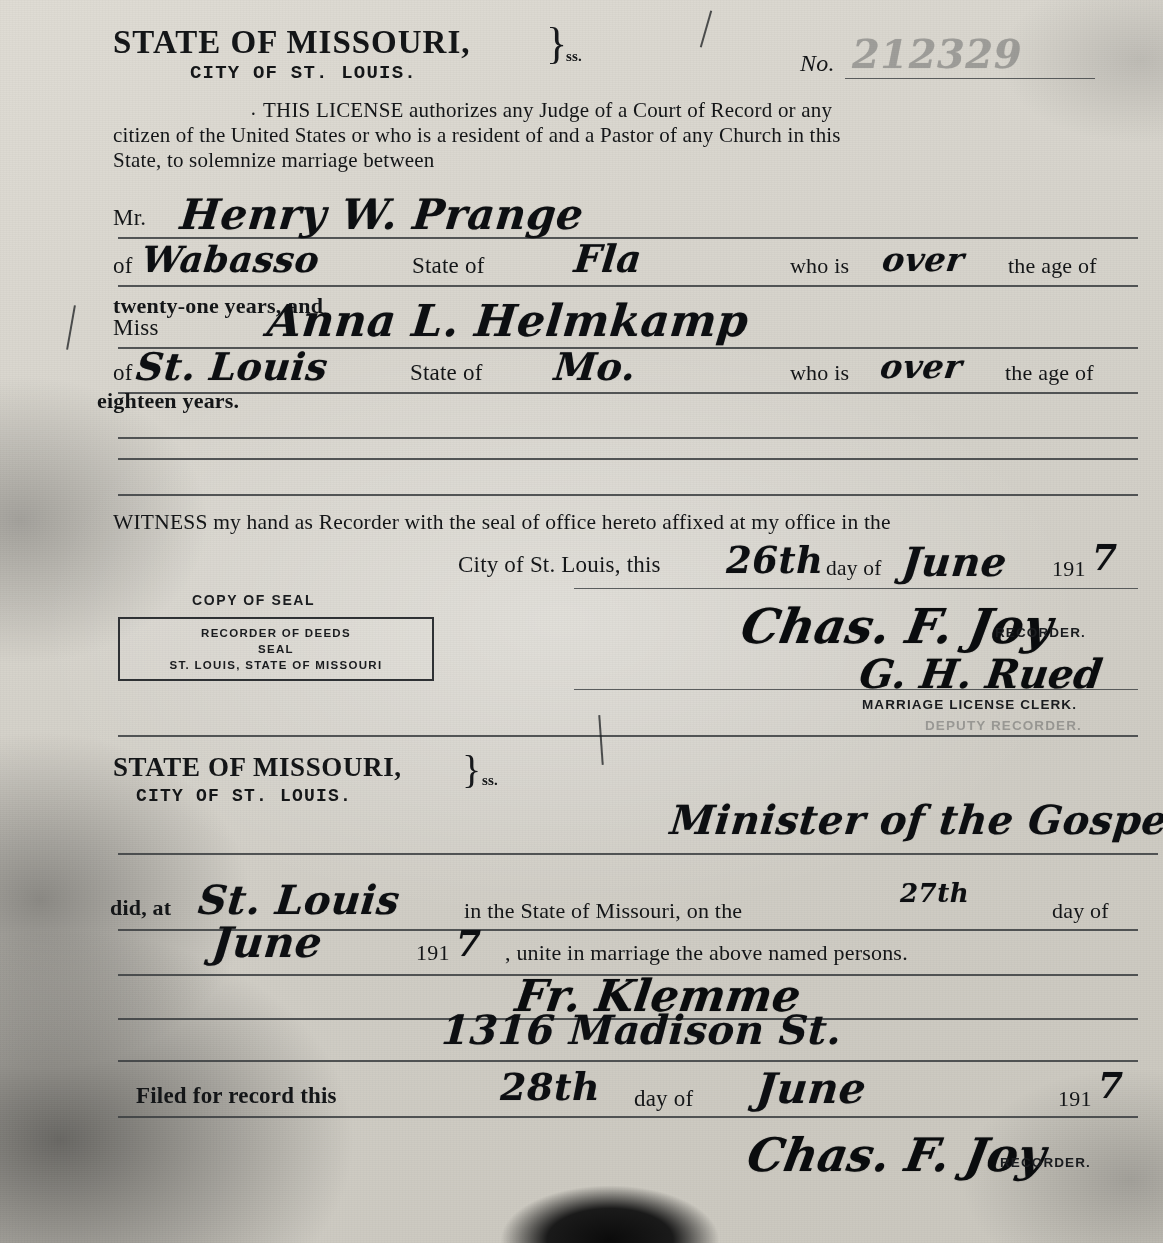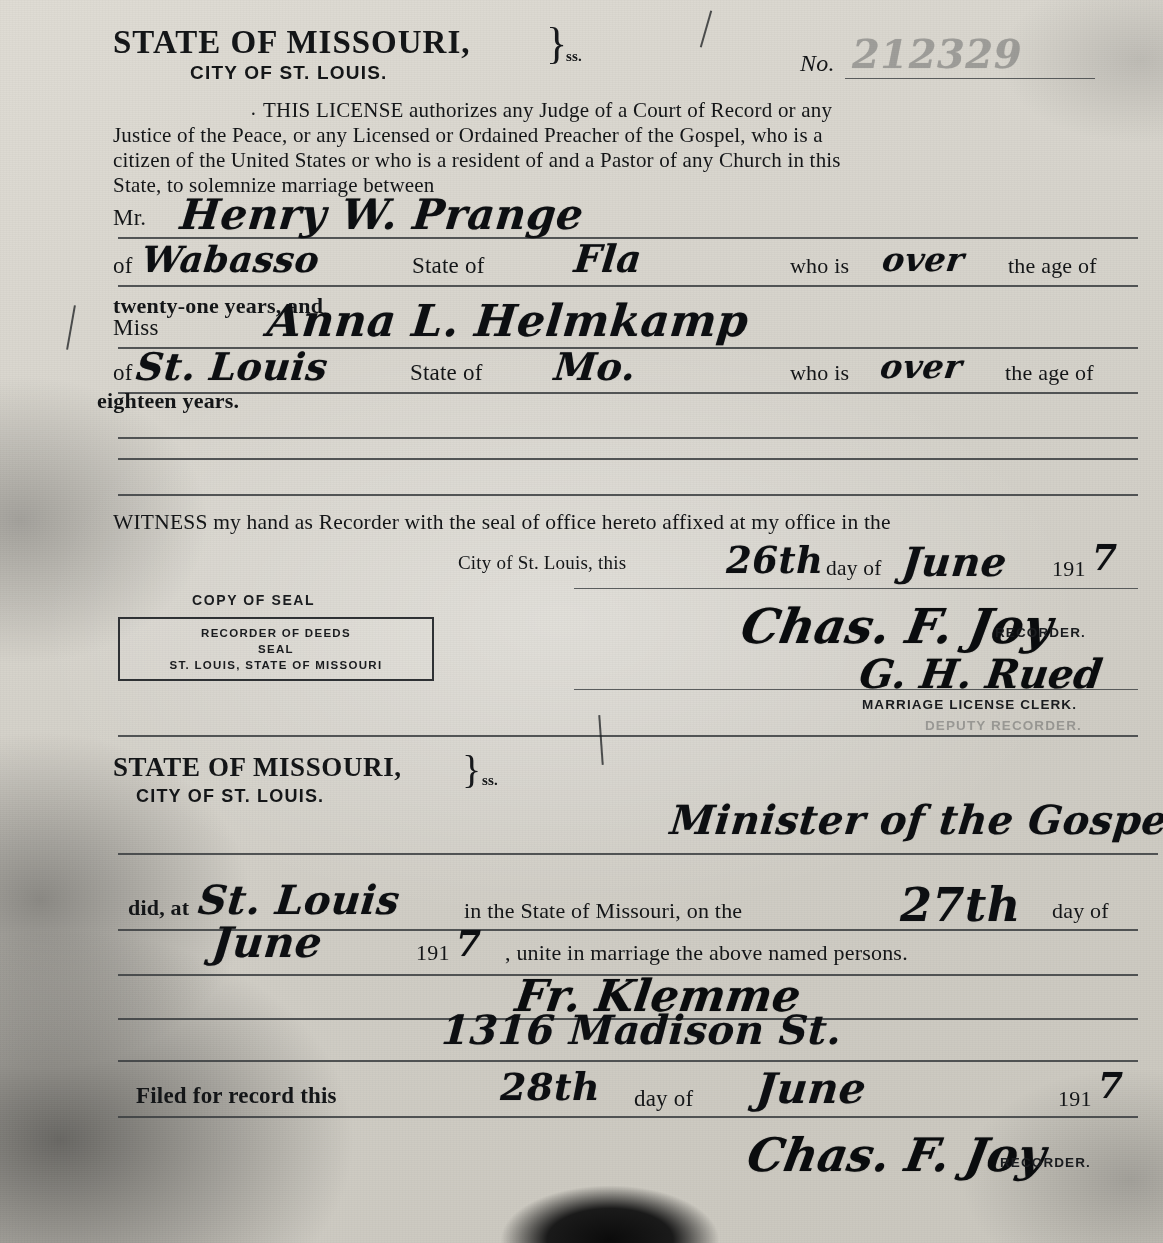--- a/index.html
+++ b/index.html
@@ -76,21 +76,21 @@
     transform-origin: left bottom;
     white-space: nowrap;
     text-shadow: 0 0 1px rgba(0,0,0,0.35);
   }
   .big-title {
     font-weight: 700;
     font-size: 33px;
     letter-spacing: 1px;
   }
   .small-caps-title {
-    font-family: Liberation Sans, sans-serif;
+    font-family: Liberation Mono, monospace;
     font-weight: 700;
     font-size: 19px;
     letter-spacing: 1.2px;
   }
   .body-text {
     font-size: 21px;
     line-height: 25px;
   }
   .seal-box {
     position: absolute;
@@ -161,21 +161,20 @@
     <div class="brace" style="left:546px; top:22px;">}</div>
     <div class="abs print" style="left:566px; top:48px; font-size:15px; font-weight:700;">ss.</div>
 
     <div class="abs print" style="left:800px; top:50px; font-size:24px; font-style:italic;text-align:center;">No.</div>
     <div class="rule thin" style="left:845px; top:78px; width:250px;"></div>
     <div class="abs hand faded" style="left:852px; top:30px; font-size:40px;">212329</div>
     <div class="tick" style="left:705px; top:10px; height:38px; transform:rotate(16deg);"></div>
 
     <div class="abs print body-text" style="left:113px; top:98px; width:1040px;">
       <div style="text-indent:150px;">THIS LICENSE authorizes any Judge of a Court of Record or any</div>
-      <div>Justice of the Peace, or any Licensed or Ordained Preacher of the Gospel, who is a</div>
       <div>citizen of the United States or who is a resident of and a Pastor of any Church in this</div>
       <div>State, to solemnize marriage between</div>
     </div>
     <div class="abs print" style="left:250px; top:103px; font-size:20px;">·</div>
 
     <div class="rule" style="left:118px; top:237px; width:1020px;"></div>
     <div class="abs print" style="left:113px; top:205px; font-size:23px;">Mr.</div>
     <div class="abs hand" style="left:178px; top:190px; font-size:42px; transform:skewX(-6deg);">Henry W. Prange</div>
 
     <div class="rule" style="left:118px; top:285px; width:1020px;"></div>
@@ -201,21 +200,21 @@
     <div class="abs print" style="left:790px; top:360px; font-size:22px;">who is</div>
     <div class="abs hand" style="left:878px; top:347px; font-size:33px; transform:skewX(-8deg);">over</div>
     <div class="abs print" style="left:1005px; top:360px; font-size:22px;">the age of</div>
     <div class="abs print" style="left:97px; top:388px; font-size:22px; font-weight:700;">eighteen years.</div>
 
     <div class="rule" style="left:118px; top:437px; width:1020px;"></div>
     <div class="rule" style="left:118px; top:458px; width:1020px;"></div>
     <div class="rule" style="left:118px; top:494px; width:1020px;"></div>
 
     <div class="abs print" style="left:113px; top:510px; font-size:21.5px; width:1040px;">WITNESS my hand as Recorder with the seal of office hereto affixed at my office in the</div>
-    <div class="abs print" style="left:458px; top:552px; font-size:19px;">City of St. Louis, this</div>
+    <div class="abs print" style="left:458px; top:552px; font-size:23px;">City of St. Louis, this</div>
     <div class="abs hand" style="left:726px; top:538px; font-size:37px;">26th</div>
     <div class="abs print" style="left:826px; top:556px; font-size:21.5px;">day of</div>
     <div class="abs hand" style="left:900px; top:538px; font-size:40px; transform:skewX(-6deg);">June</div>
     <div class="abs print" style="left:1052px; top:556px; font-size:22px;">191</div>
     <div class="abs hand" style="left:1092px; top:536px; font-size:36px;">7</div>
     <div class="rule thin" style="left:574px; top:588px; width:564px;"></div>
 
     <div class="abs sig" style="left:742px; top:598px; font-size:48px; transform:skewX(-10deg);">Chas. F. Joy</div>
     <div class="caption-small" style="left:995px; top:625px;">RECORDER.</div>
 
@@ -235,24 +234,24 @@
     <div class="tick" style="left:600px; top:715px; height:50px; transform:rotate(-4deg);"></div>
 
     <div class="abs print" style="left:113px; top:752px; font-size:27px; font-weight:700; letter-spacing:0.6px;">STATE OF MISSOURI,</div>
     <div class="abs print small-caps-title" style="left:136px; top:786px; font-size:18px;">CITY OF ST. LOUIS.</div>
     <div class="brace" style="left:462px; top:750px; font-size:40px;">}</div>
     <div class="abs print" style="left:482px; top:772px; font-size:15px; font-weight:700;">ss.</div>
 
     <div class="abs hand" style="left:668px; top:796px; font-size:40px; transform:skewX(-6deg);">Minister of the Gospel</div>
     <div class="rule" style="left:118px; top:853px; width:1040px;"></div>
 
-    <div class="abs print" style="left:128px; top:895px; font-size:22px; font-weight:700;">did, at</div>
+    <div class="abs print" style="left:110px; top:895px; font-size:22px; font-weight:700;">did, at</div>
     <div class="abs hand" style="left:196px; top:876px; font-size:40px; transform:skewX(-6deg);">St. Louis</div>
     <div class="abs print" style="left:464px; top:898px; font-size:22px;">in the State of Missouri, on the</div>
-    <div class="abs hand" style="left:900px; top:878px; font-size:46px;">27th</div>
+    <div class="abs hand" style="left:900px; top:878px; font-size:26px;">27th</div>
     <div class="abs print" style="left:1052px; top:898px; font-size:22px;">day of</div>
     <div class="rule" style="left:118px; top:929px; width:1020px;"></div>
 
     <div class="abs hand" style="left:210px; top:918px; font-size:42px; transform:skewX(-6deg);">June</div>
     <div class="abs print" style="left:416px; top:940px; font-size:22px;">191</div>
     <div class="abs hand" style="left:456px; top:922px; font-size:36px;">7</div>
     <div class="abs print" style="left:505px; top:940px; font-size:22px;">, unite in marriage the above named persons.</div>
     <div class="rule" style="left:118px; top:974px; width:1020px;"></div>
 
     <div class="abs sig" style="left:516px; top:970px; font-size:44px; transform:skewX(-8deg);">Fr. Klemme</div>

